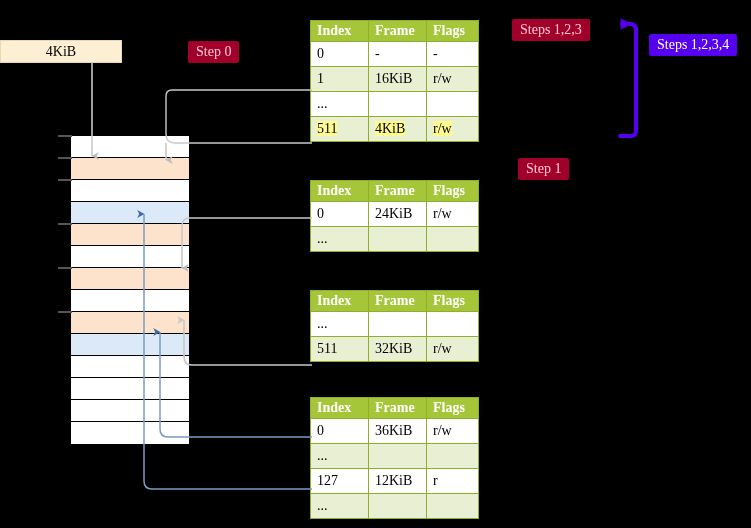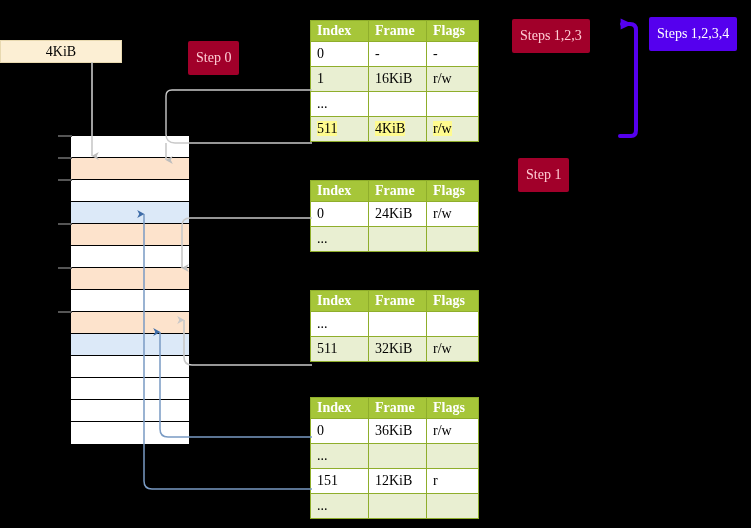--- a/index.html
+++ b/index.html
@@ -8,31 +8,31 @@
     font-family:"Liberation Serif", serif;
     color:#000;
   }
   .stage{position:absolute;left:0;top:0;width:751px;height:528px;}
 
   
   .badge{
     position:absolute;
     font-family:"Liberation Serif", serif;
     font-size:14px;line-height:18px;
-    padding:8px 8px;
+    padding:2px 8px;
     white-space:nowrap;
     border-radius:2px;
   }
   .badge.red{background:#A1002A;color:#FFCCD5;}
   .badge.violet{background:#5500EE;color:#FFFFFF;}
 
   #badge-step0{left:188px;top:41px;text-align:right;}
   #badge-step4{left:518px;top:158px;}
   #badge-steps123{left:512px;top:19px;}
-  #badge-steps1234{left:649px;top:17px;}
+  #badge-steps1234{left:649px;top:34px;}
 
   
   #label-4kib{
     position:absolute;left:0px;top:40px;width:120px;height:21px;
     background:#FCEFD4;border:1px solid #E8D9B0;
     display:flex;align-items:center;justify-content:center;
     font-size:14px;color:#000;
   }
 
   
@@ -238,21 +238,21 @@
           <td>0</td>
           <td>36KiB</td>
           <td>r/w</td>
         </tr>
         <tr class="alt">
           <td>...</td>
           <td></td>
           <td></td>
         </tr>
         <tr class="plain">
-          <td>151</td>
+          <td>127</td>
           <td>12KiB</td>
           <td>r</td>
         </tr>
         <tr class="alt">
           <td>...</td>
           <td></td>
           <td></td>
         </tr>
       </tbody>
   </table>

